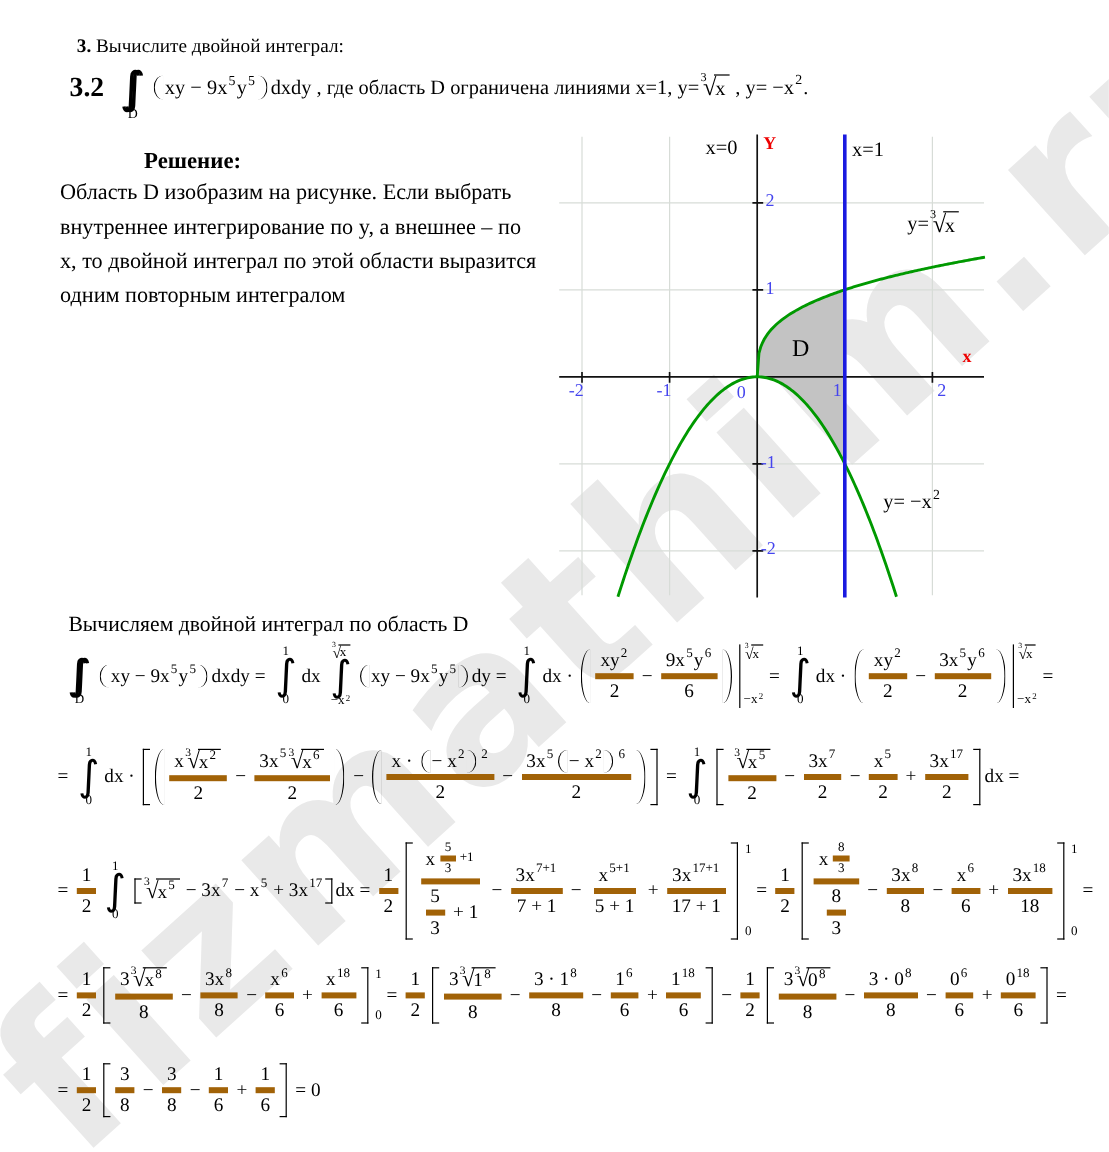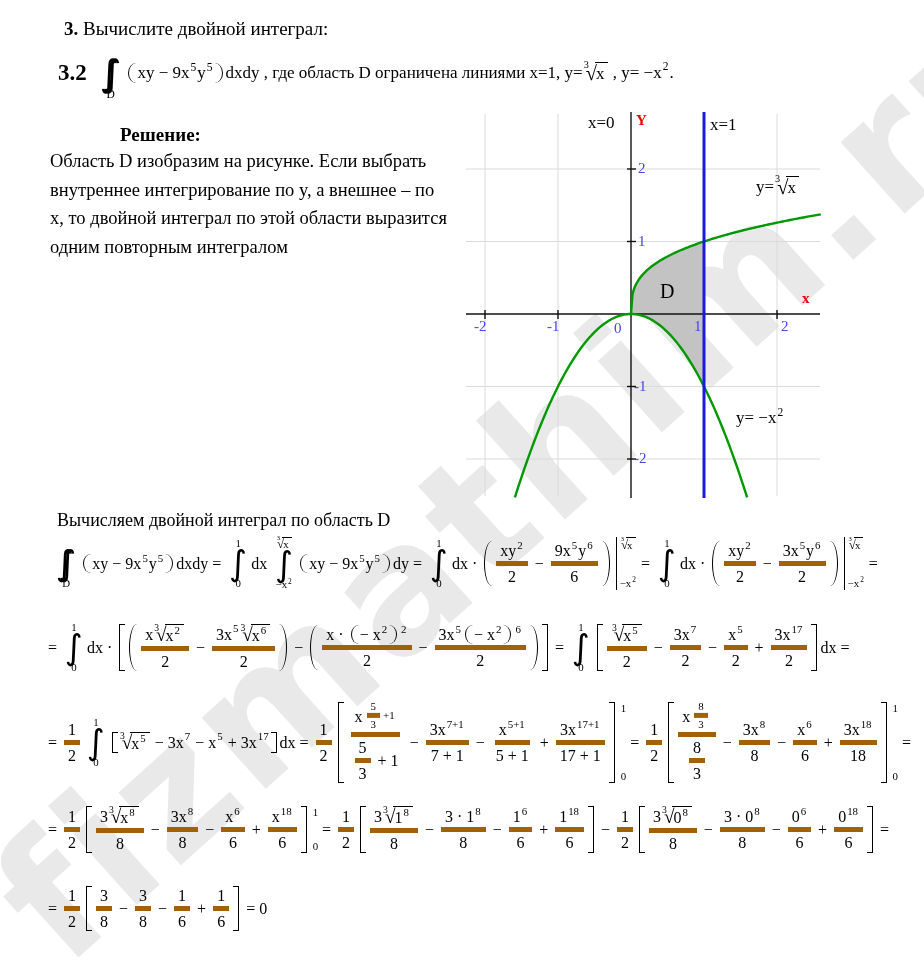--- a/index.html
+++ b/index.html
@@ -4,21 +4,21 @@
 <style>
   html,body{margin:0;padding:0;background:#fff;}
   body{width:924px;height:960px;position:relative;overflow:hidden;
        font-family:"Liberation Serif","DejaVu Serif",serif;color:#000;}
   .layer{position:absolute;z-index:1;}
   
   .watermark{position:absolute;left:-140px;top:395px;width:1280px;z-index:0;
     transform:rotate(-42deg);font-family:"DejaVu Sans",sans-serif;font-weight:bold;
     font-size:175px;color:#e9e9e9;letter-spacing:6px;text-align:center;user-select:none;}
   
-  .h1{left:64px;top:18px;font-size:19px;}
+  .h1{left:64px;top:30px;font-size:16px;}
   .h1 b{font-weight:bold;}
   .problem-line{left:58px;top:46px;display:flex;align-items:center;font-size:17px;}
   .problem-line .item{font-weight:bold;font-size:23px;margin-right:9px;align-self:center;}
   .sol-title{left:120px;top:124px;font-size:19px;font-weight:bold;}
   .sol-text{left:50px;top:147px;width:402px;font-size:18.5px;line-height:1.55;}
   .compute-heading{left:57px;top:510px;font-size:18px;}
   
   .figure{left:462px;top:108px;width:362px;height:392px;}
   .figure svg{position:absolute;left:0;top:0;}
   .glabel{position:absolute;font-size:17px;z-index:2;white-space:nowrap;}

